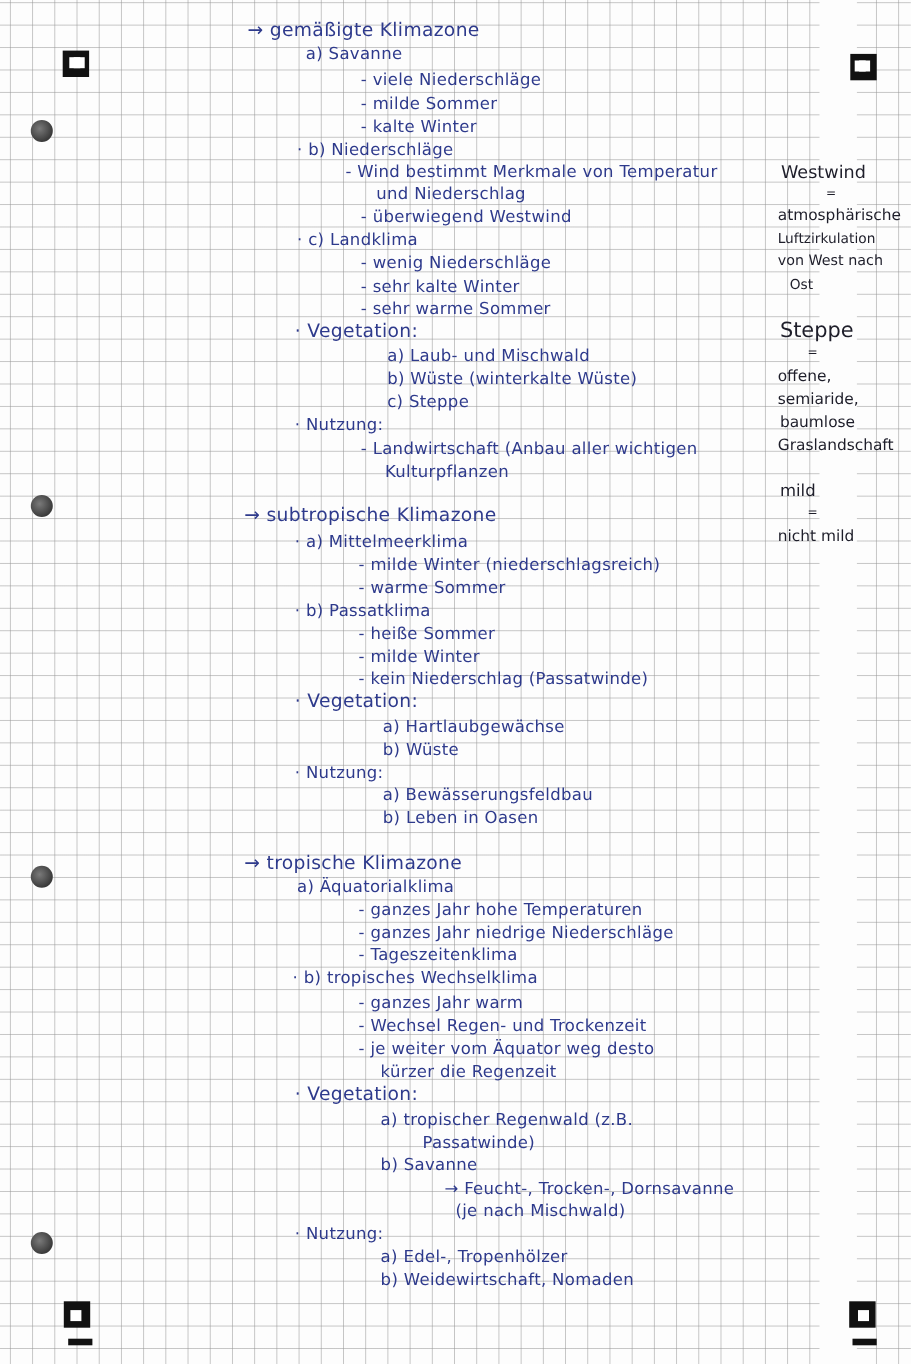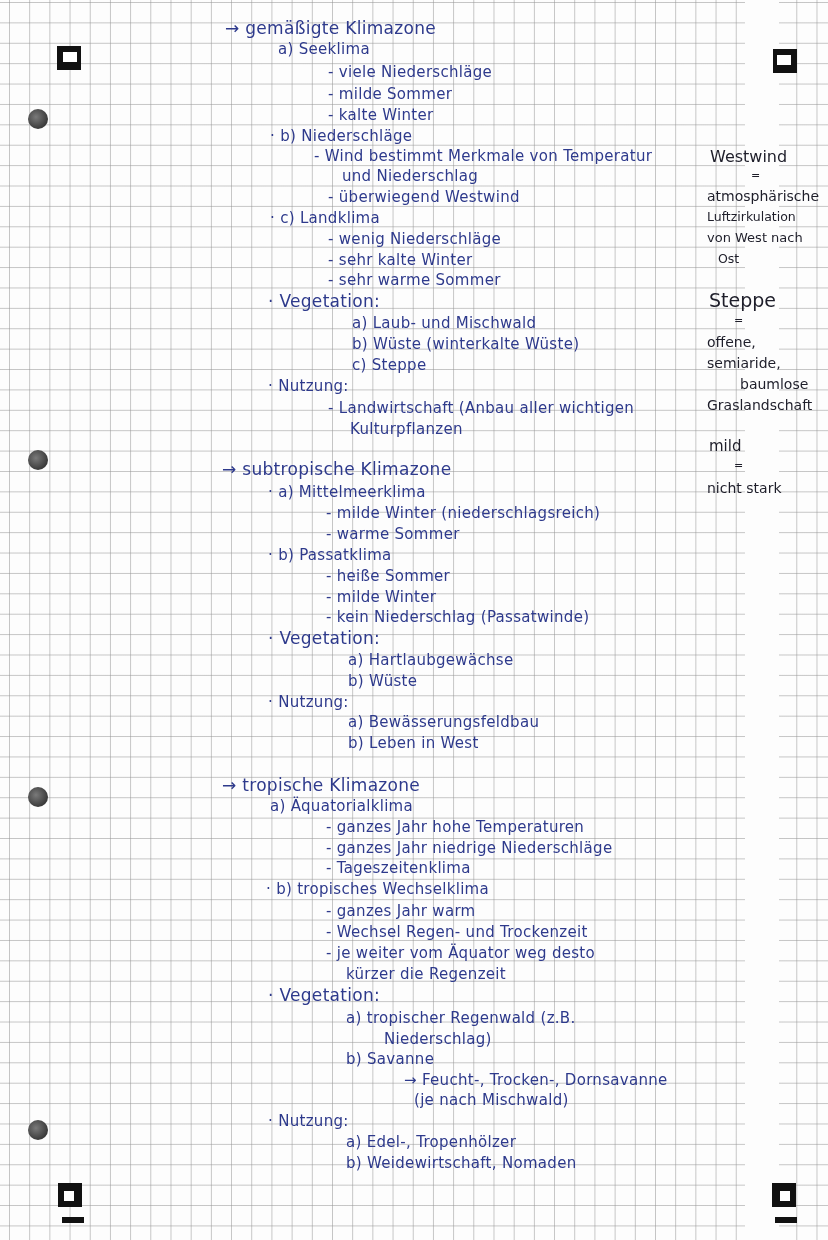--- a/index.html
+++ b/index.html
@@ -55,21 +55,21 @@
 
 <div class="marker m-tl" style="left:57px;top:46px;"></div>
 <div class="marker m-tr" style="left:773px;top:49px;"></div>
 <div class="marker m-bl" style="left:58px;top:1183px;"></div>
 <div class="bar" style="left:62px;top:1217px;"></div>
 <div class="marker m-br" style="left:772px;top:1183px;"></div>
 <div class="bar" style="left:775px;top:1217px;"></div>
 
 <div>
   <div class="ink big" style="left:225px;top:18px;">→ gemäßigte Klimazone</div>
-  <div class="ink" style="left:278px;top:39px;">a) Seeklima</div>
+  <div class="ink" style="left:278px;top:39px;">a) Savanne</div>
   <div class="ink" style="left:328px;top:62px;">- viele Niederschläge</div>
   <div class="ink" style="left:328px;top:84px;">- milde Sommer</div>
   <div class="ink" style="left:328px;top:105px;">- kalte Winter</div>
 
   <div class="ink" style="left:270px;top:126px;">· b) Niederschläge</div>
   <div class="ink" style="left:314px;top:146px;">- Wind bestimmt Merkmale von Temperatur</div>
   <div class="ink" style="left:342px;top:166px;">und Niederschlag</div>
   <div class="ink" style="left:328px;top:187px;">- überwiegend Westwind</div>
 
   <div class="ink" style="left:270px;top:208px;">· c) Landklima</div>
@@ -97,39 +97,39 @@
   <div class="ink" style="left:326px;top:566px;">- heiße Sommer</div>
   <div class="ink" style="left:326px;top:587px;">- milde Winter</div>
   <div class="ink" style="left:326px;top:607px;">- kein Niederschlag (Passatwinde)</div>
 
   <div class="ink big" style="left:268px;top:628px;">· Vegetation:</div>
   <div class="ink" style="left:348px;top:650px;">a)  Hartlaubgewächse</div>
   <div class="ink" style="left:348px;top:671px;">b)  Wüste</div>
 
   <div class="ink" style="left:268px;top:692px;">· Nutzung:</div>
   <div class="ink" style="left:348px;top:712px;">a)  Bewässerungsfeldbau</div>
-  <div class="ink" style="left:348px;top:733px;">b)  Leben in West</div>
+  <div class="ink" style="left:348px;top:733px;">b)  Leben in Oasen</div>
 </div>
 
 <div>
   <div class="ink big" style="left:222px;top:775px;">→ tropische Klimazone</div>
   <div class="ink" style="left:270px;top:796px;">a) Äquatorialklima</div>
   <div class="ink" style="left:326px;top:817px;">- ganzes Jahr hohe Temperaturen</div>
   <div class="ink" style="left:326px;top:838px;">- ganzes Jahr niedrige Niederschläge</div>
   <div class="ink" style="left:326px;top:858px;">- Tageszeitenklima</div>
 
   <div class="ink" style="left:266px;top:879px;">· b) tropisches Wechselklima</div>
   <div class="ink" style="left:326px;top:901px;">- ganzes Jahr warm</div>
   <div class="ink" style="left:326px;top:922px;">- Wechsel Regen- und Trockenzeit</div>
   <div class="ink" style="left:326px;top:943px;">- je weiter vom Äquator weg desto</div>
   <div class="ink" style="left:346px;top:964px;">kürzer die Regenzeit</div>
 
   <div class="ink big" style="left:268px;top:985px;">· Vegetation:</div>
   <div class="ink" style="left:346px;top:1008px;">a)  tropischer Regenwald (z.B.</div>
-  <div class="ink" style="left:384px;top:1029px;">Niederschlag)</div>
+  <div class="ink" style="left:384px;top:1029px;">Passatwinde)</div>
   <div class="ink" style="left:346px;top:1049px;">b)  Savanne</div>
   <div class="ink" style="left:404px;top:1070px;">→ Feucht-, Trocken-, Dornsavanne</div>
   <div class="ink" style="left:414px;top:1090px;">(je nach Mischwald)</div>
 
   <div class="ink" style="left:268px;top:1111px;">· Nutzung:</div>
   <div class="ink" style="left:346px;top:1132px;">a)  Edel-, Tropenhölzer</div>
   <div class="ink" style="left:346px;top:1153px;">b)  Weidewirtschaft, Nomaden</div>
 </div>
 
 <div>
@@ -139,21 +139,21 @@
   <div class="side" style="left:707px;top:207px;font-size:12.5px;">Luftzirkulation</div>
   <div class="side" style="left:707px;top:228px;font-size:13px;">von West nach</div>
   <div class="side" style="left:718px;top:249px;font-size:12.5px;">Ost</div>
 </div>
 
 <div>
   <div class="side" style="left:709px;top:290px;font-size:19px;">Steppe</div>
   <div class="side" style="left:734px;top:311px;font-size:11px;">=</div>
   <div class="side" style="left:707px;top:332px;">offene,</div>
   <div class="side" style="left:707px;top:353px;">semiaride,</div>
-  <div class="side" style="left:740px;top:374px;text-align:right;">baumlose</div>
+  <div class="side" style="left:709px;top:374px;text-align:right;">baumlose</div>
   <div class="side" style="left:707px;top:395px;">Graslandschaft</div>
 </div>
 
 <div>
   <div class="side" style="left:709px;top:436px;font-size:15px;">mild</div>
   <div class="side" style="left:734px;top:456px;font-size:11px;">=</div>
-  <div class="side" style="left:707px;top:478px;">nicht stark</div>
+  <div class="side" style="left:707px;top:478px;">nicht mild</div>
 </div>
 
 </body></html>

